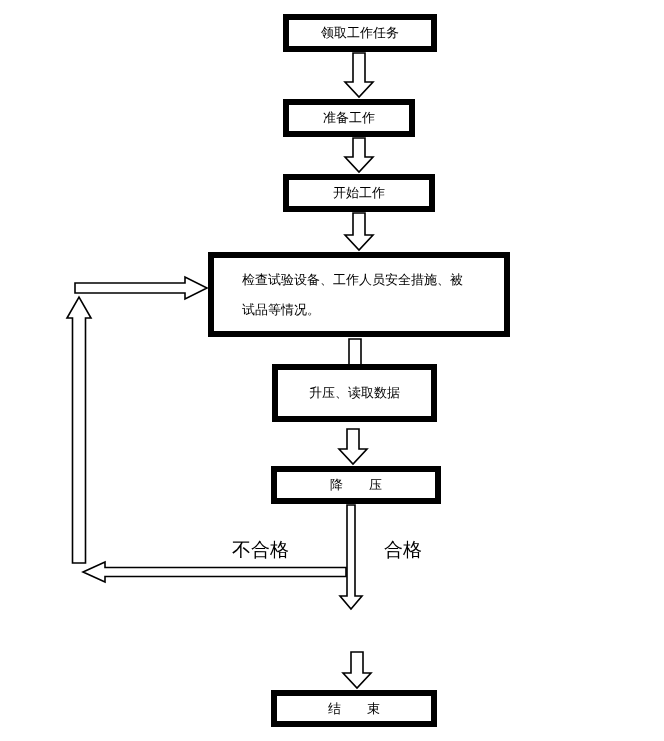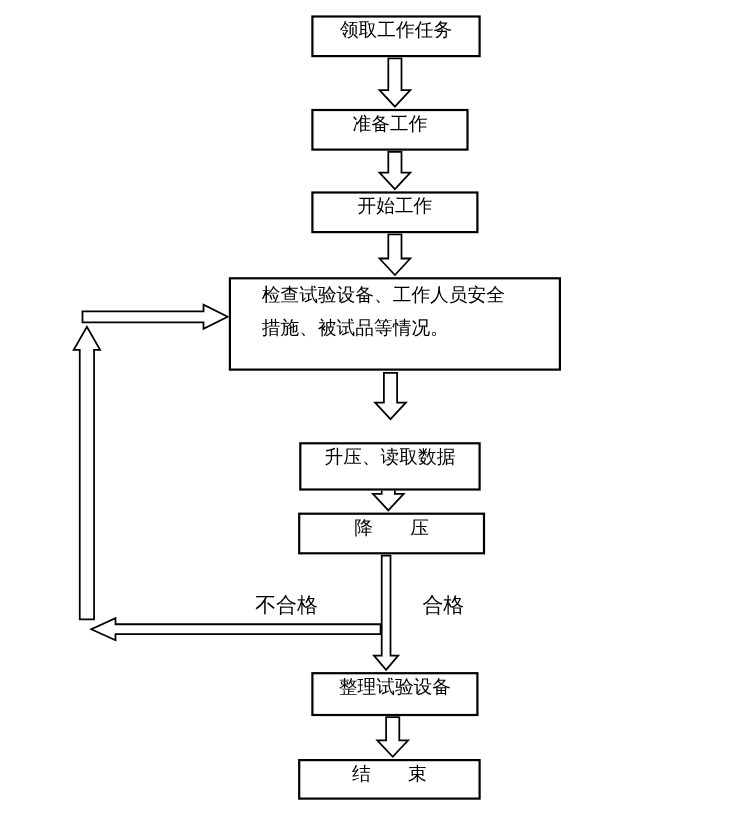--- a/index.html
+++ b/index.html
@@ -3,23 +3,23 @@
 <meta charset="utf-8">
 <style>
   html,body{margin:0;padding:0;background:#ffffff;}
   .canvas{
     position:relative;width:664px;height:741px;background:#ffffff;
     font-family:"Liberation Serif","DejaVu Serif",serif;color:#000;overflow:hidden;
   }
   .arrows{position:absolute;left:0;top:0;width:664px;height:741px;}
   .arrows path{fill:#ffffff;stroke:#000000;stroke-width:1.6;}
   .box{
-    position:absolute;border:2px solid #000000;background:#ffffff;
-    display:flex;justify-content:center;
-    font-size:17px;box-sizing:border-box;text-align:center;white-space:pre;
+    position:absolute;border:6px solid #000000;background:#ffffff;
+    display:flex;align-items:center;justify-content:center;
+    font-size:13px;box-sizing:border-box;text-align:center;white-space:pre;
   }
   .box.big{
     white-space:normal;justify-content:flex-start;text-align:left;
     padding:0 34px 0 28px;line-height:30px;
   }
   .flabel{position:absolute;font-size:19px;white-space:pre;text-align:right;}
 </style>
 </head>
 <body>
 
@@ -35,43 +35,40 @@
     <path d="M 351,652 L 363,652 L 363,673 L 371,673 L 357,688 L 343,673 L 351,673 Z"></path>
     <path d="M 346,567.5 L 105,567.5 L 105,562 L 83,572 L 105,582 L 105,576.5 L 346,576.5 Z"></path>
     <path d="M 72.5,563 L 72.5,318 L 67,318 L 79,297 L 91,318 L 85.5,318 L 85.5,563 Z"></path>
     <path d="M 75,283 L 185,283 L 185,277 L 207,288 L 185,299 L 185,293 L 75,293 Z"></path>
   </svg>
 
   <div class="box" style="left:283px;top:14px;width:154px;height:38px">
     <span>领取工作任务</span>
   </div>
 
-  <div class="box" style="left:283px;top:99px;width:143px;height:38px">
+  <div class="box" style="left:283px;top:99px;width:132px;height:38px">
     <span>准备工作</span>
   </div>
 
   <div class="box" style="left:283px;top:174px;width:152px;height:38px">
     <span>开始工作</span>
   </div>
 
   <div class="box big" style="left:208px;top:252px;width:302px;height:85px">
     <span>检查试验设备、工作人员安全措施、被试品等情况。</span>
   </div>
 
-  <div class="box" style="left:272px;top:402px;width:165px;height:44px">
+  <div class="box" style="left:272px;top:364px;width:165px;height:58px">
     <span>升压、读取数据</span>
   </div>
 
   <div class="box" style="left:271px;top:466px;width:170px;height:38px">
     <span>降　　压</span>
   </div>
 
-  <div class="box" style="left:283px;top:611px;width:152px;height:40px">
-    <span>整理试验设备</span>
-  </div>
 
   <div class="box" style="left:271px;top:690px;width:166px;height:37px">
     <span>结　　束</span>
   </div>
 
   <div class="flabel" style="left:232px;top:537px">不合格</div>
 
   <div class="flabel" style="left:384px;top:537px">合格</div>
 
 </div>

